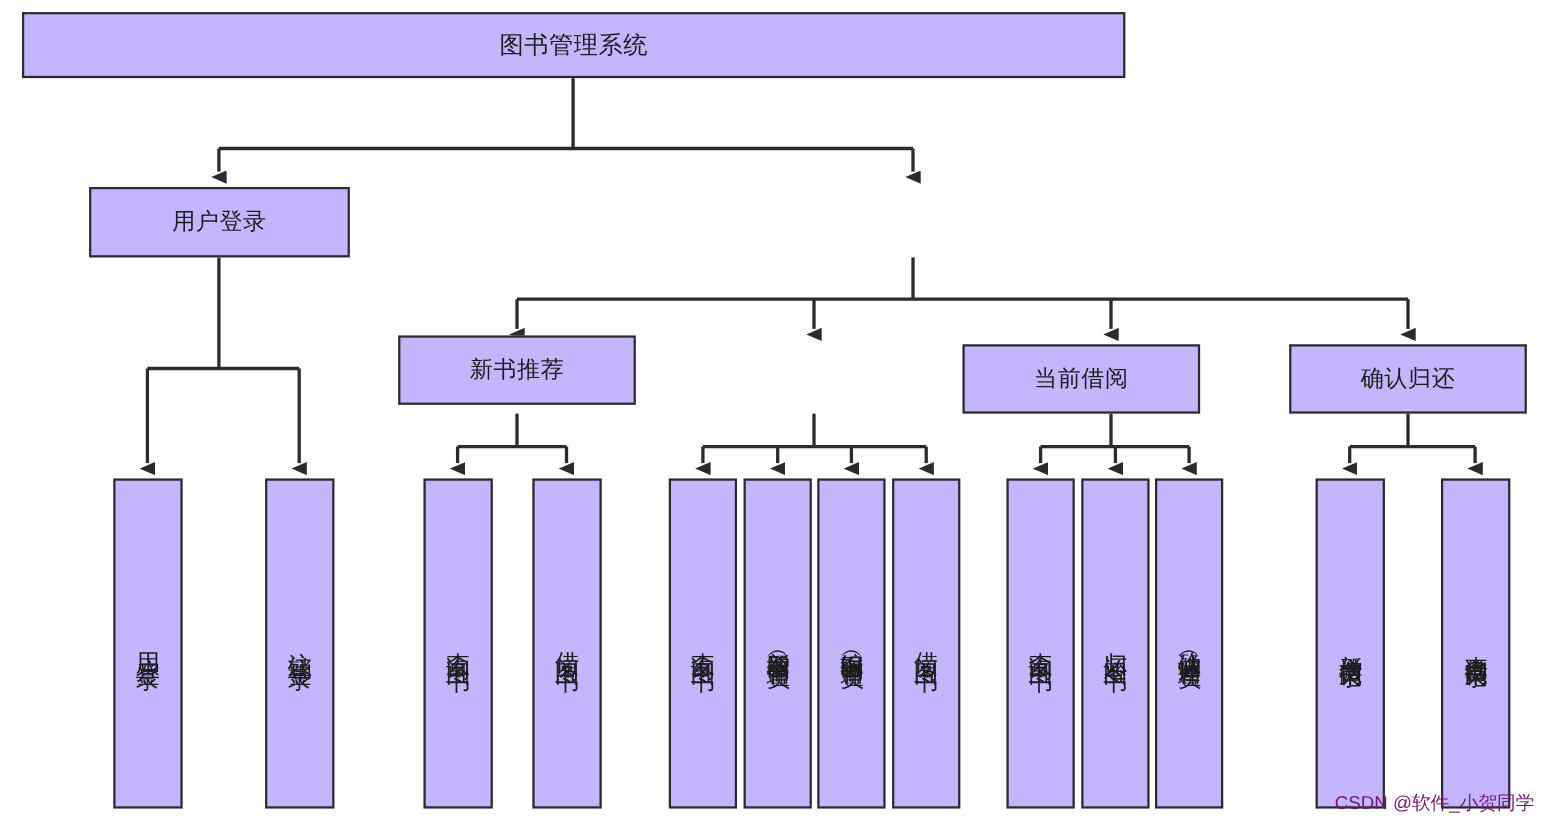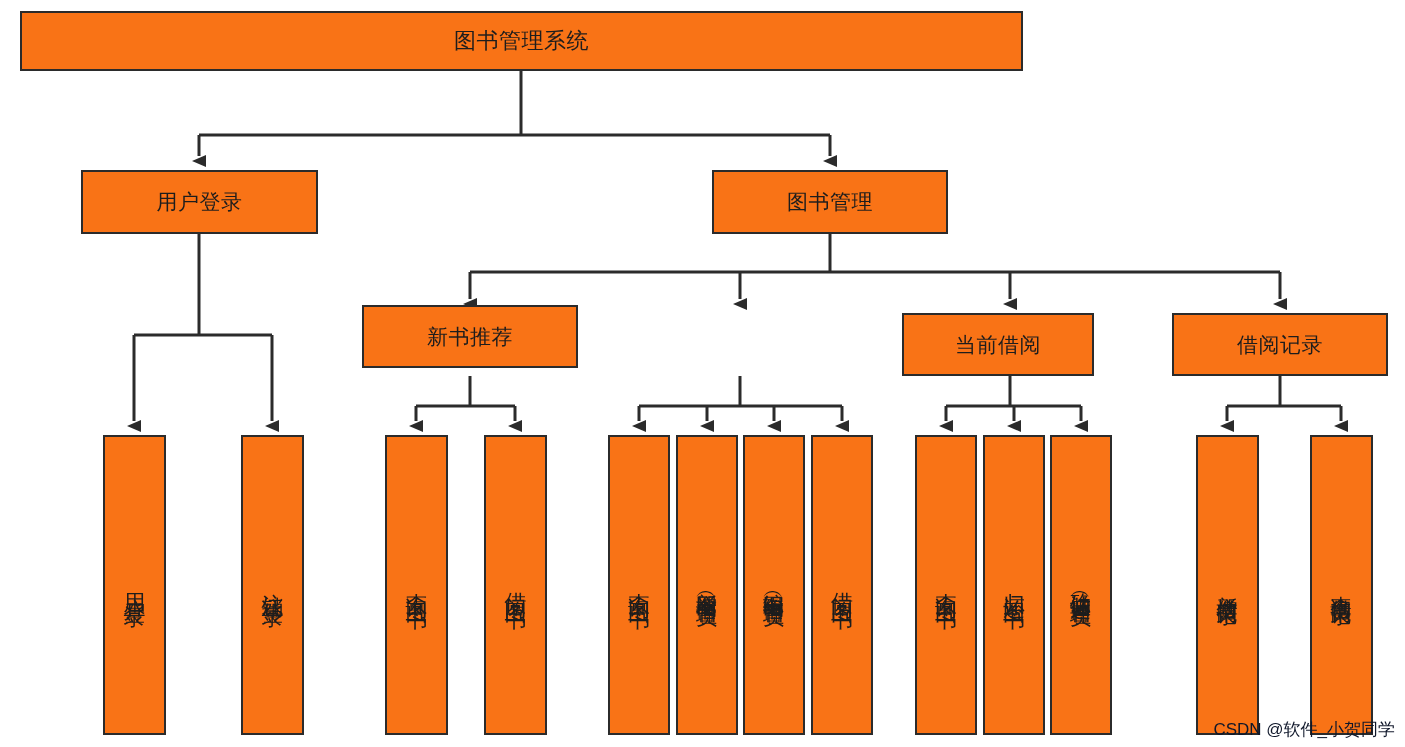--- a/index.html
+++ b/index.html
@@ -20,21 +20,21 @@
   #wires {
     position: absolute;
     left: 0;
     top: 0;
     width: 1405px;
     height: 747px;
   }
   .node {
     position: absolute;
     box-sizing: border-box;
-    background: #f97316;
+    background: #c4b5fd;
     border: 2.5px solid #2b2b2b;
     display: flex;
     align-items: center;
     justify-content: center;
     z-index: 2;
   }
   .node .label {
     color: #1d1d1d;
     line-height: 1.12;
     text-align: center;
@@ -61,21 +61,21 @@
   }
   .node.vert.tight .label {
     letter-spacing: 2px;
     font-size: 21px;
   }
   #watermark {
     position: absolute;
     right: 10px;
     bottom: 6px;
     font-size: 17px;
-    color: #0f172a;
+    color: #701a75;
     z-index: 5;
     white-space: pre;
   }
 </style>
 </head>
 <body>
 
 <div id="canvas">
 
   <svg id="wires" viewBox="0 0 1405 747" xmlns="http://www.w3.org/2000/svg">
@@ -128,32 +128,29 @@
     </g>
   </svg>
 
   <div class="node root horiz" style="left:20px; top:11px; width:1003px; height:60px;">
     <span class="label">图书管理系统</span>
   </div>
 
   <div class="node horiz" style="left:81px; top:170px; width:237px; height:64px;">
     <span class="label">用户登录</span>
   </div>
-  <div class="node horiz" style="left:712px; top:170px; width:236px; height:64px;">
-    <span class="label">图书管理</span>
-  </div>
 
   <div class="node horiz" style="left:362px; top:305px; width:216px; height:63px;">
     <span class="label">新书推荐</span>
   </div>
-  <div class="node horiz" style="left:902px; top:313px; width:192px; height:63px;">
+  <div class="node horiz" style="left:875px; top:313px; width:216px; height:63px;">
     <span class="label">当前借阅</span>
   </div>
   <div class="node horiz" style="left:1172px; top:313px; width:216px; height:63px;">
-    <span class="label">借阅记录</span>
+    <span class="label">确认归还</span>
   </div>
 
   <div class="node vert" style="left:103px; top:435px; width:63px; height:300px;">
     <span class="label">用户登录</span>
   </div>
   <div class="node vert" style="left:241px; top:435px; width:63px; height:300px;">
     <span class="label">注销登录</span>
   </div>
 
   <div class="node vert" style="left:385px; top:435px; width:63px; height:300px;">

